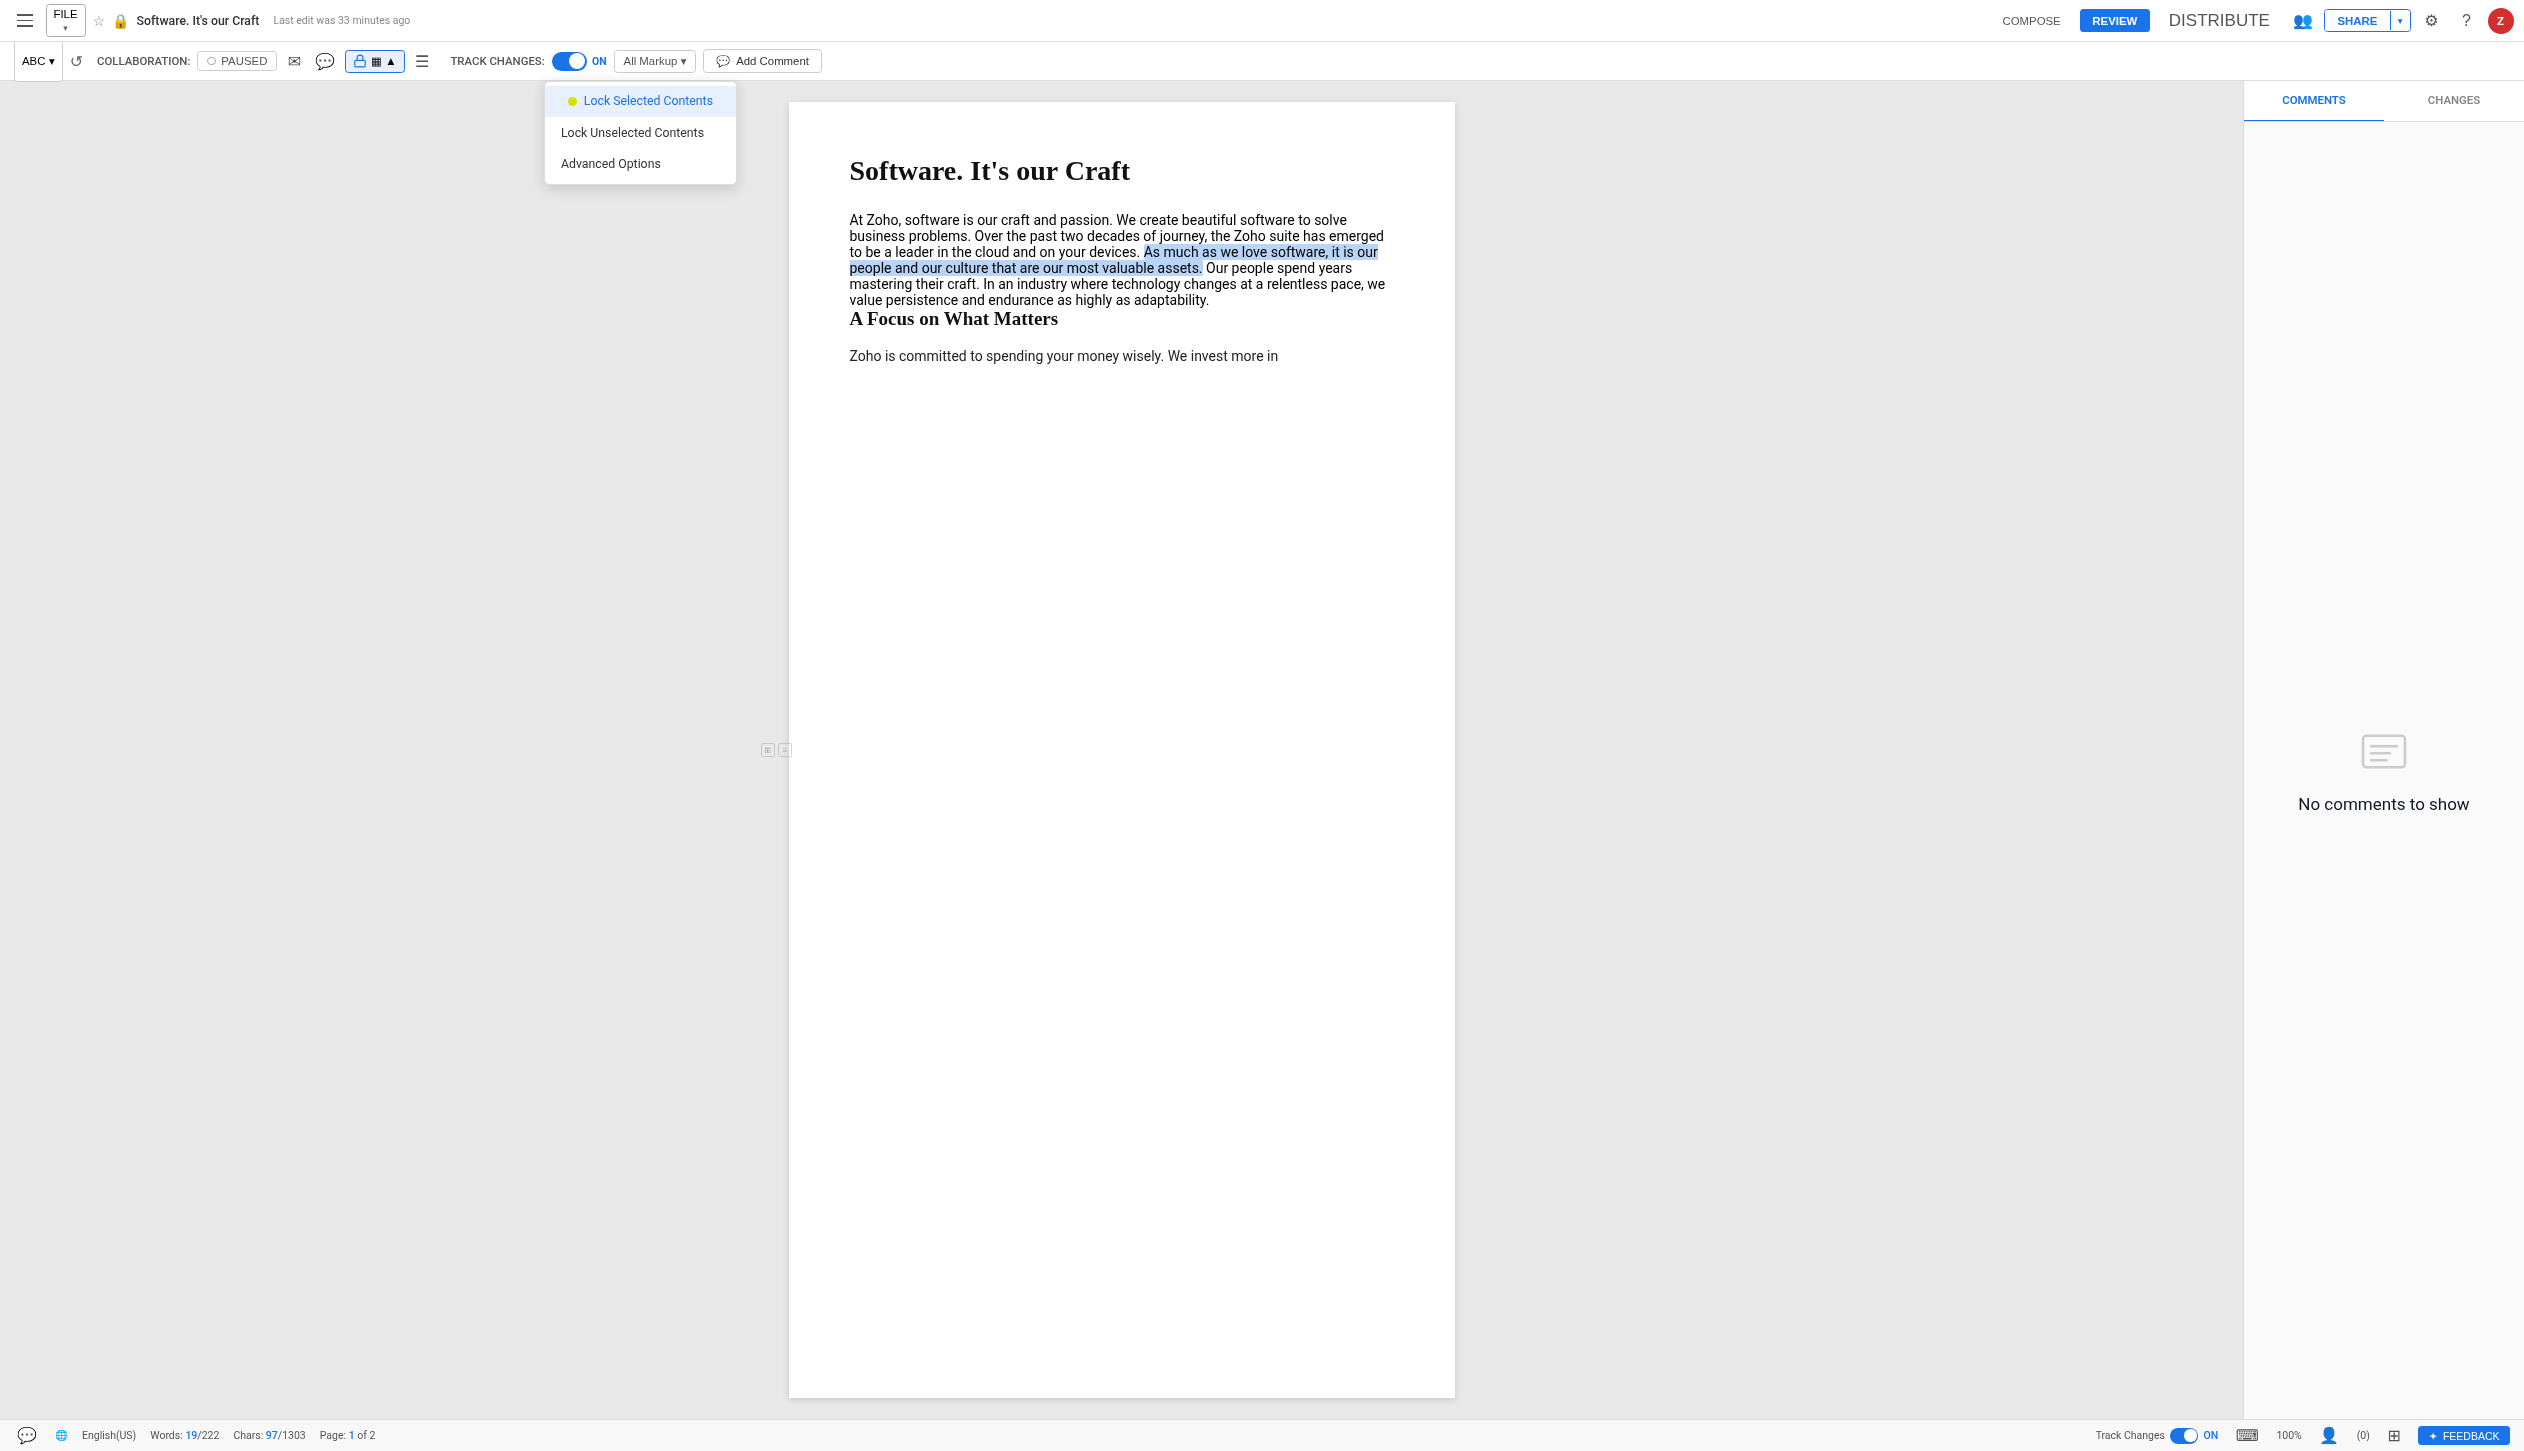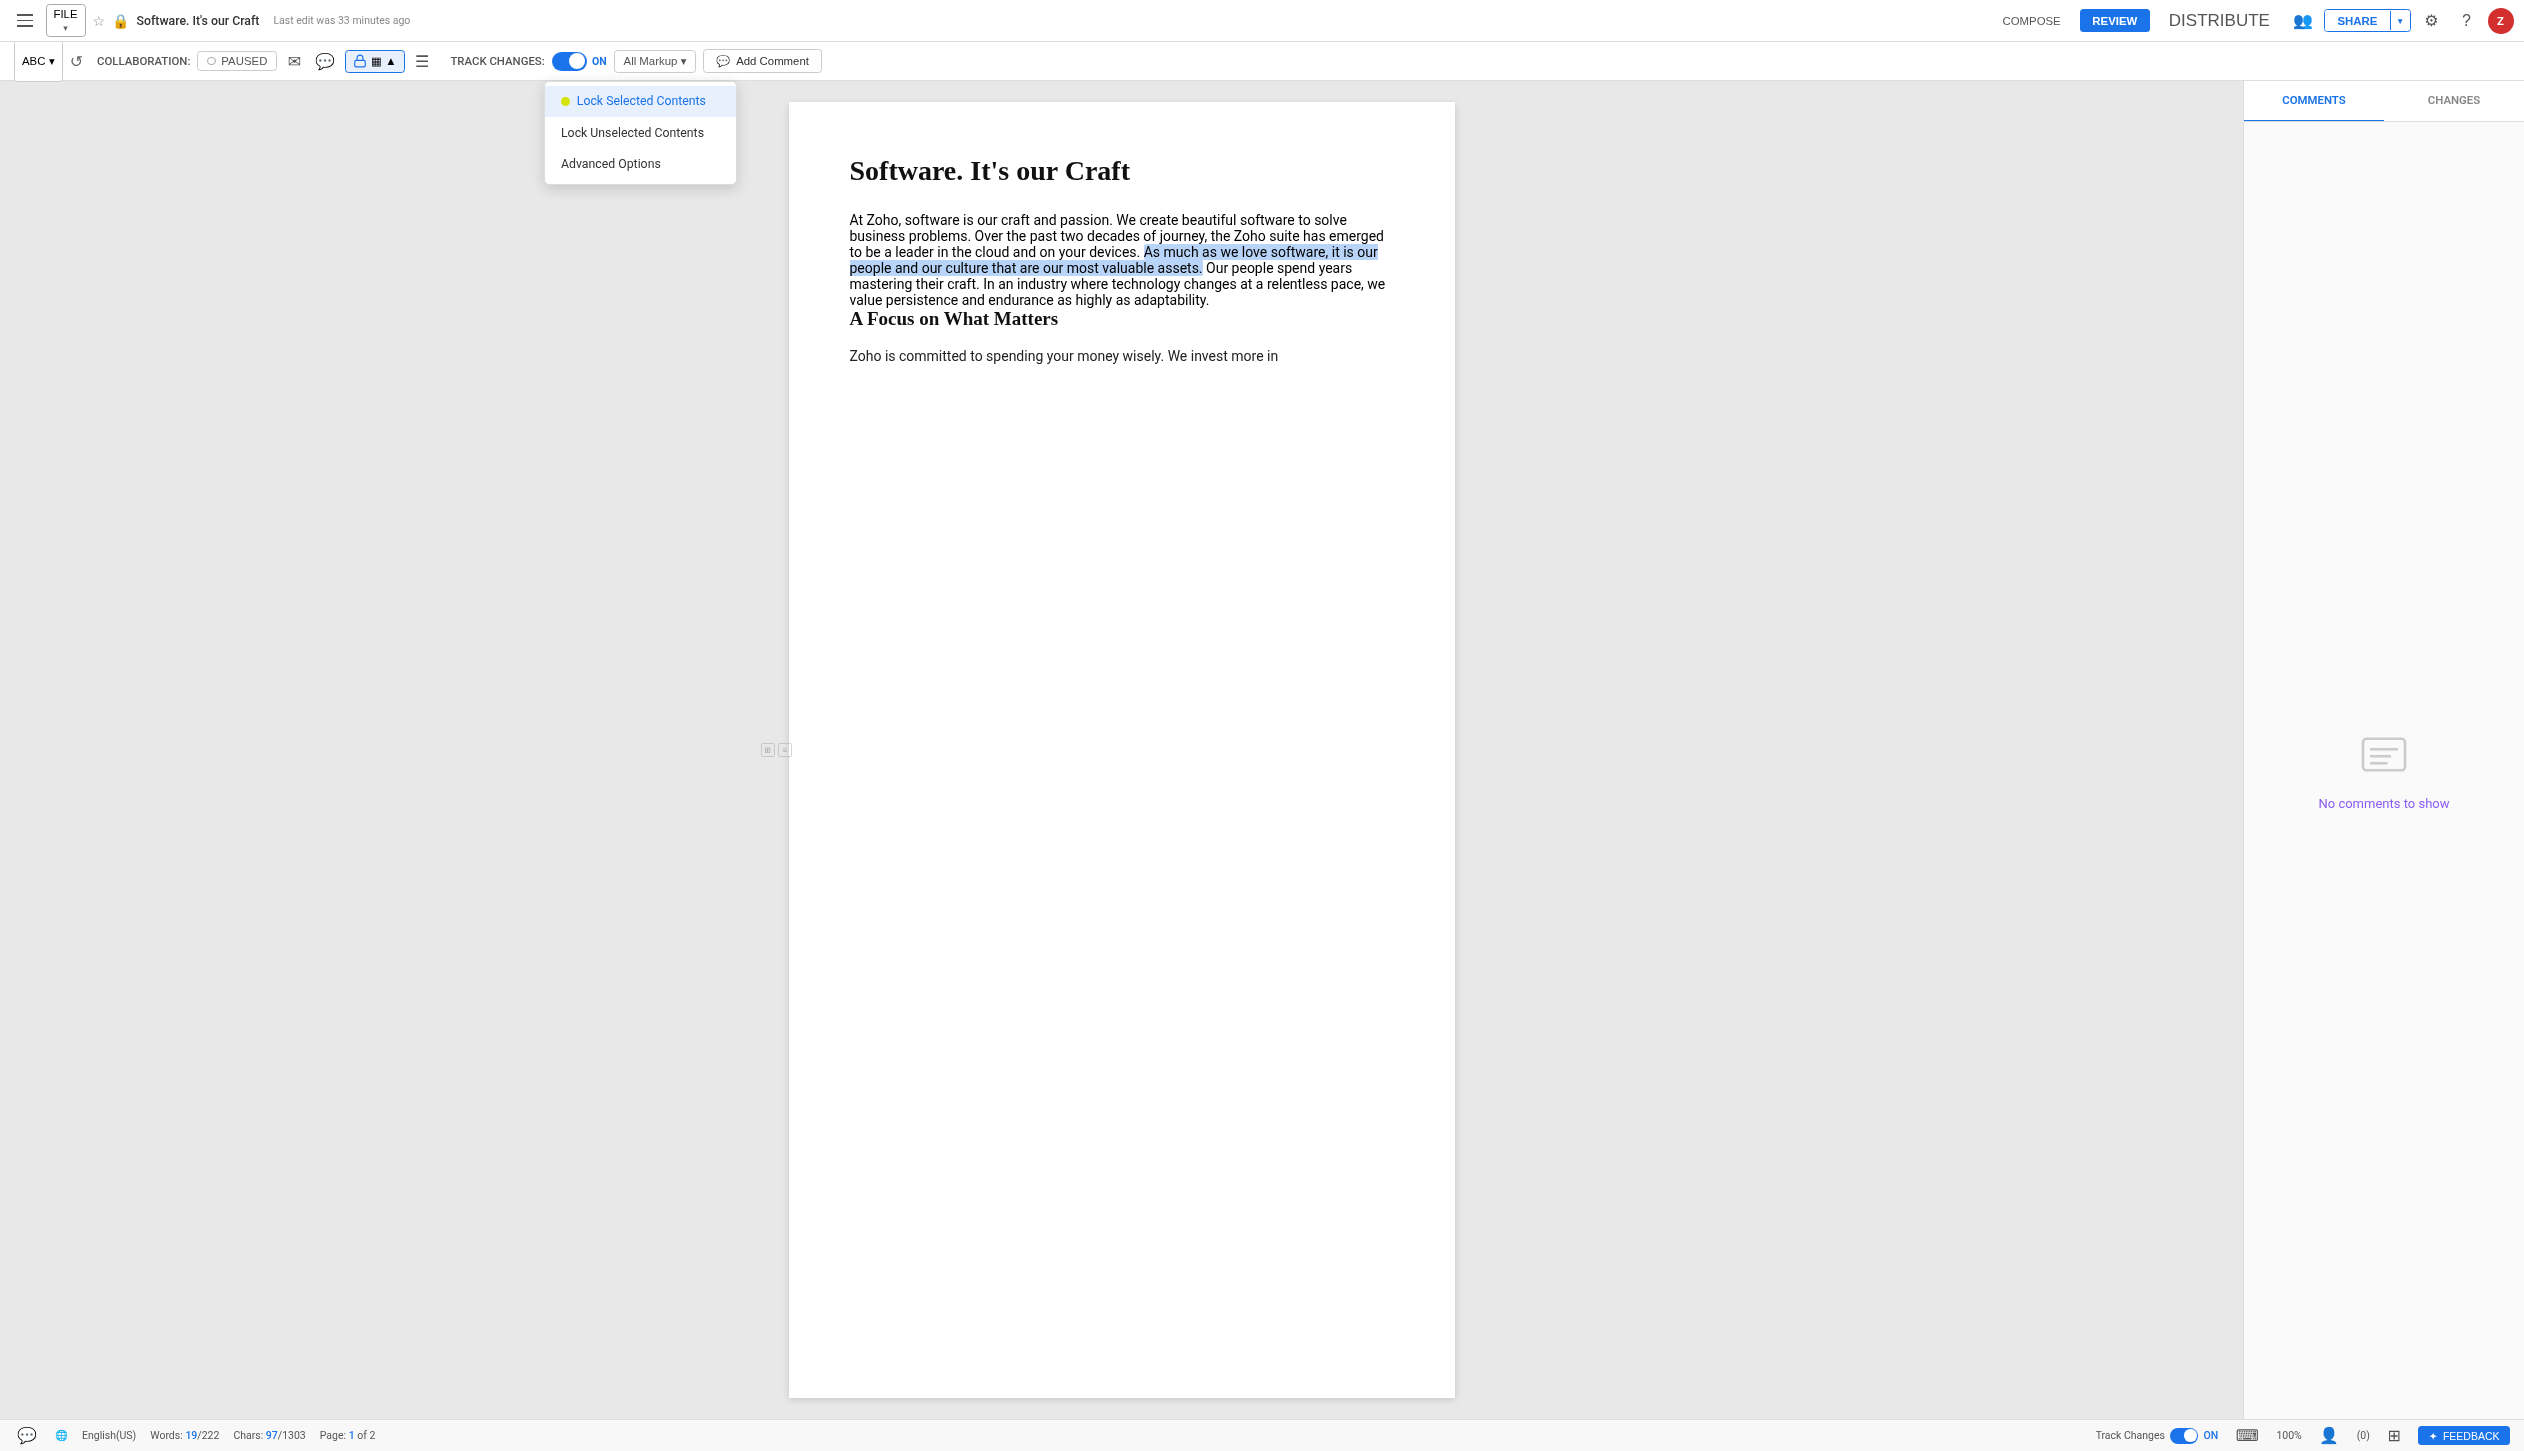--- a/index.html
+++ b/index.html
@@ -62,21 +62,21 @@
     
     .dropdown-menu {
       position: absolute; top: 39px; left: 544px; background: #fff;
       border: 0.9px solid #ddd; border-radius: 5.3px; box-shadow: 0 3.5px 14px rgba(0,0,0,0.15);
       z-index: 200; min-width: 193px; padding: 3.5px 0;
     }
     .dropdown-item {
       padding: 8.8px 16px; font-size: 12.3px; color: #333; cursor: pointer;
       display: flex; align-items: center;
     }
-    .dropdown-item.highlighted { background: #e8f0fe; color: #1a73e8; }
+    .dropdown-item.highlighted { background: #e8f0fe; color: #1a73e8; justify-content: center; }
     .dropdown-item.highlighted .highlight-dot {
       width: 8.8px; height: 8.8px; border-radius: 50%; background: #d4e400; margin-right: 7px; display: inline-block;
     }
 
     
     .main-area { display: flex; flex: 1; overflow: hidden; }
 
     
     .doc-area { flex: 1; overflow-y: auto; background: #e8e8e8; display: flex; justify-content: center; padding: 21px; position: relative; }
     .doc-paper { background: #fff; width: 666px; min-height: 877px; padding: 53px 61px; box-shadow: 0 1.8px 7px rgba(0,0,0,0.15); position: relative; }
@@ -93,21 +93,21 @@
 
     
     .right-panel { width: 281px; background: #fafafa; border-left: 0.9px solid #ddd; display: flex; flex-direction: column; flex-shrink: 0; }
     .right-panel-tabs { display: flex; border-bottom: 0.9px solid #ddd; background: #fff; }
     .panel-tab {
       flex: 1; padding: 12.3px 0; text-align: center; font-size: 11.4px; font-weight: 600;
       cursor: pointer; color: #888; border-bottom: 1.8px solid transparent;
     }
     .panel-tab.active { color: #1a73e8; border-bottom: 1.8px solid #1a73e8; }
     .panel-content { flex: 1; display: flex; flex-direction: column; align-items: center; justify-content: center; padding: 21px; }
-    .no-comments-text { font-size: 13px; color: #8b5cf6; }
+    .no-comments-text { font-size: 17px; color: #0f172a; }
 
     
     .comment-icon-svg { width: 56px; height: 56px; margin-bottom: 10.5px; }
 
     
     .status-bar {
       display: flex; align-items: center; background: #f8f8f8; border-top: 0.9px solid #ddd;
       padding: 0 14px; height: 32px; gap: 14px; font-size: 10.5px; color: #555; flex-shrink: 0;
     }
     .status-left { display: flex; align-items: center; gap: 14px; }

